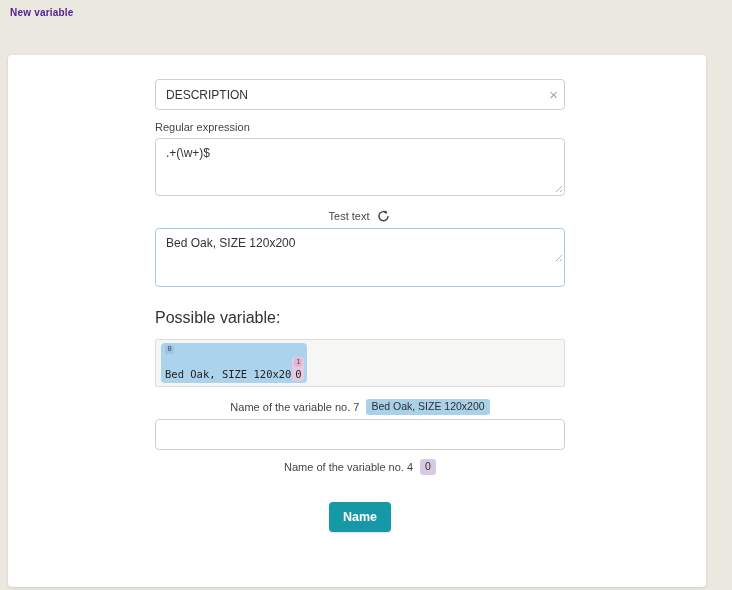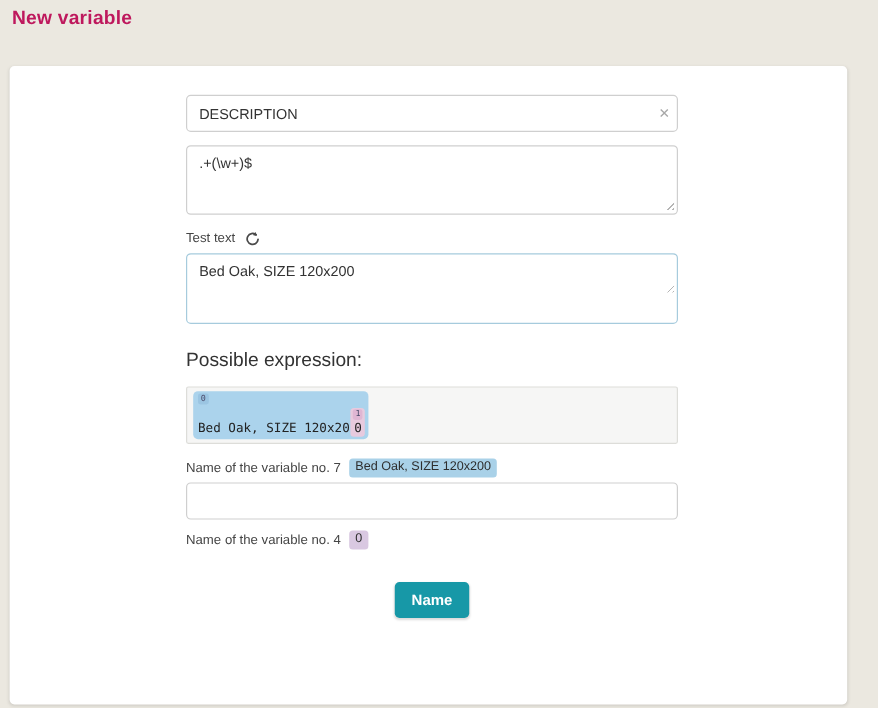--- a/index.html
+++ b/index.html
@@ -1,29 +1,29 @@
 <!DOCTYPE html>
 <html><head>
 <meta charset="utf-8">
 <style>
   * { margin:0; padding:0; box-sizing:border-box; }
   html,body { width:732px; height:590px; }
   body { font-family:"Liberation Sans", sans-serif; background:#ebe8e0; position:relative; overflow:hidden; }
 
   .stage { position:relative; width:732px; height:590px; background:#ebe8e0; }
 
-  .page-title { position:absolute; left:10px; top:7px; font-size:16px; font-weight:600; color:#be185d; letter-spacing:.2px; }
+  .page-title { position:absolute; left:10px; top:7px; font-size:10px; font-weight:600; color:#4c1d95; letter-spacing:.2px; }
 
   .card { position:absolute; left:8px; top:55px; width:698px; height:532px; background:#ffffff;
           border-radius:4px; box-shadow:0 1px 3px rgba(0,0,0,.12); }
 
   .form { padding:24px 0 0 147px; width:557px; }
 
   .field-label { display:block; font-size:11px; color:#454545; line-height:13px; margin-bottom:4px; }
-  .label-row { display:flex; align-items:center; gap:7px; margin-bottom:4px; }
+  .label-row { display:flex; align-items:center; gap:7px; margin-bottom:4px;justify-content:center; }
   .label-row .field-label { margin-bottom:0; }
 
   .input-wrap { position:relative; width:412px; }
   .text-input { width:410px; height:31px; border:1px solid #cfcfcf; border-radius:4px;
                 padding:0 28px 0 10px; font-size:12px; color:#333; outline:none;
                 font-family:"Liberation Sans", sans-serif; background:#fff; }
   .clear-x { position:absolute; right:9px; top:50%; transform:translateY(-52%); color:#a8a8a8;
              font-size:15px; line-height:1; cursor:pointer; }
 
   .ta-wrap { position:relative; width:410px; }
@@ -70,40 +70,41 @@
   <div class="page-title">New variable</div>
 
   <div class="card">
     <div class="form">
 
       <div class="input-wrap mb11">
         <input class="text-input" type="text" value="DESCRIPTION" style="">
         <span class="clear-x">×</span>
       </div>
 
+      <label class="field-label">Regular expression</label>
       <div class="ta-wrap">
         <textarea class="ta-regex" style="">.+(\w+)$</textarea>
         <span class="resize-handle"></span>
       </div>
 
       <div class="label-row">
         <label class="field-label">Test text</label>
         <span class="refresh-btn">
           <svg width="13" height="13" viewBox="0 0 16 16">
             <path d="M11.6 3.2 A5.6 5.6 0 1 0 13.6 8" stroke="#4a4a4a" stroke-width="1.8" fill="none" stroke-linecap="round"></path>
             <path d="M11.2 0.4 L12.2 4.6 L8.2 3.4 Z" fill="#4a4a4a"></path>
           </svg>
         </span>
       </div>
       <div class="ta-wrap">
         <textarea class="ta-test" style="">Bed Oak, SIZE 120x200</textarea>
         <span class="resize-handle" style="bottom:26px;"></span>
       </div>
 
-      <h2 class="section-heading">Possible expression:</h2>
+      <h2 class="section-heading">Possible variable:</h2>
 
       <div class="match-box">
         <span class="g0"><span class="mk mk0">0</span><span class="g0-text">Bed Oak, SIZE 120x20</span><span class="g1"><span class="mk mk1">1</span><span class="g1-text">0</span></span></span>
       </div>
 
       <div class="label-row">
         <label class="field-label">Name of the variable no. 7</label>
         <span class="badge badge-blue">Bed Oak, SIZE 120x200</span>
       </div>
       <div class="input-wrap mb9">

